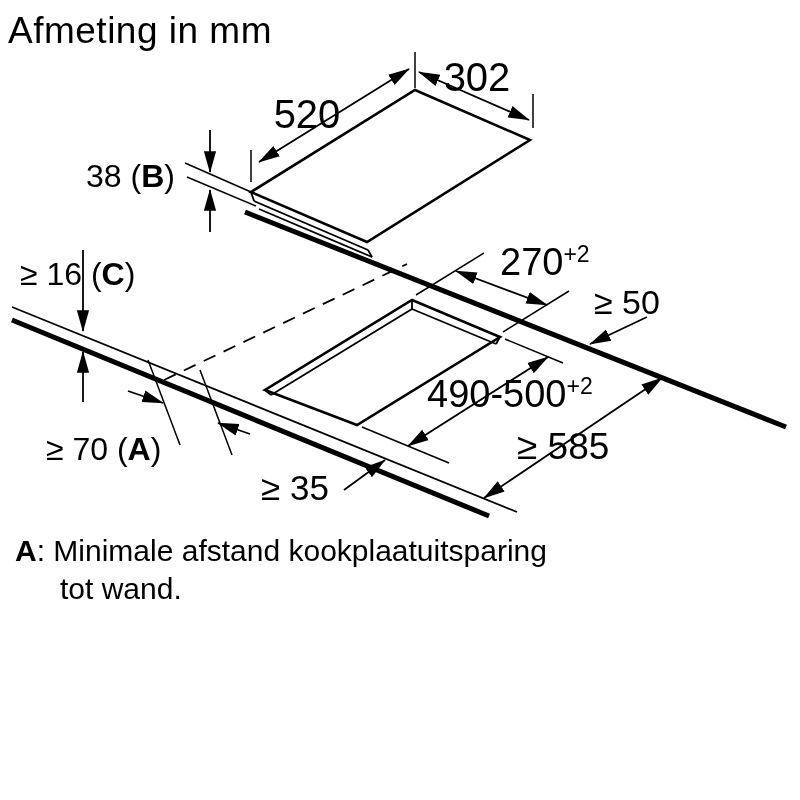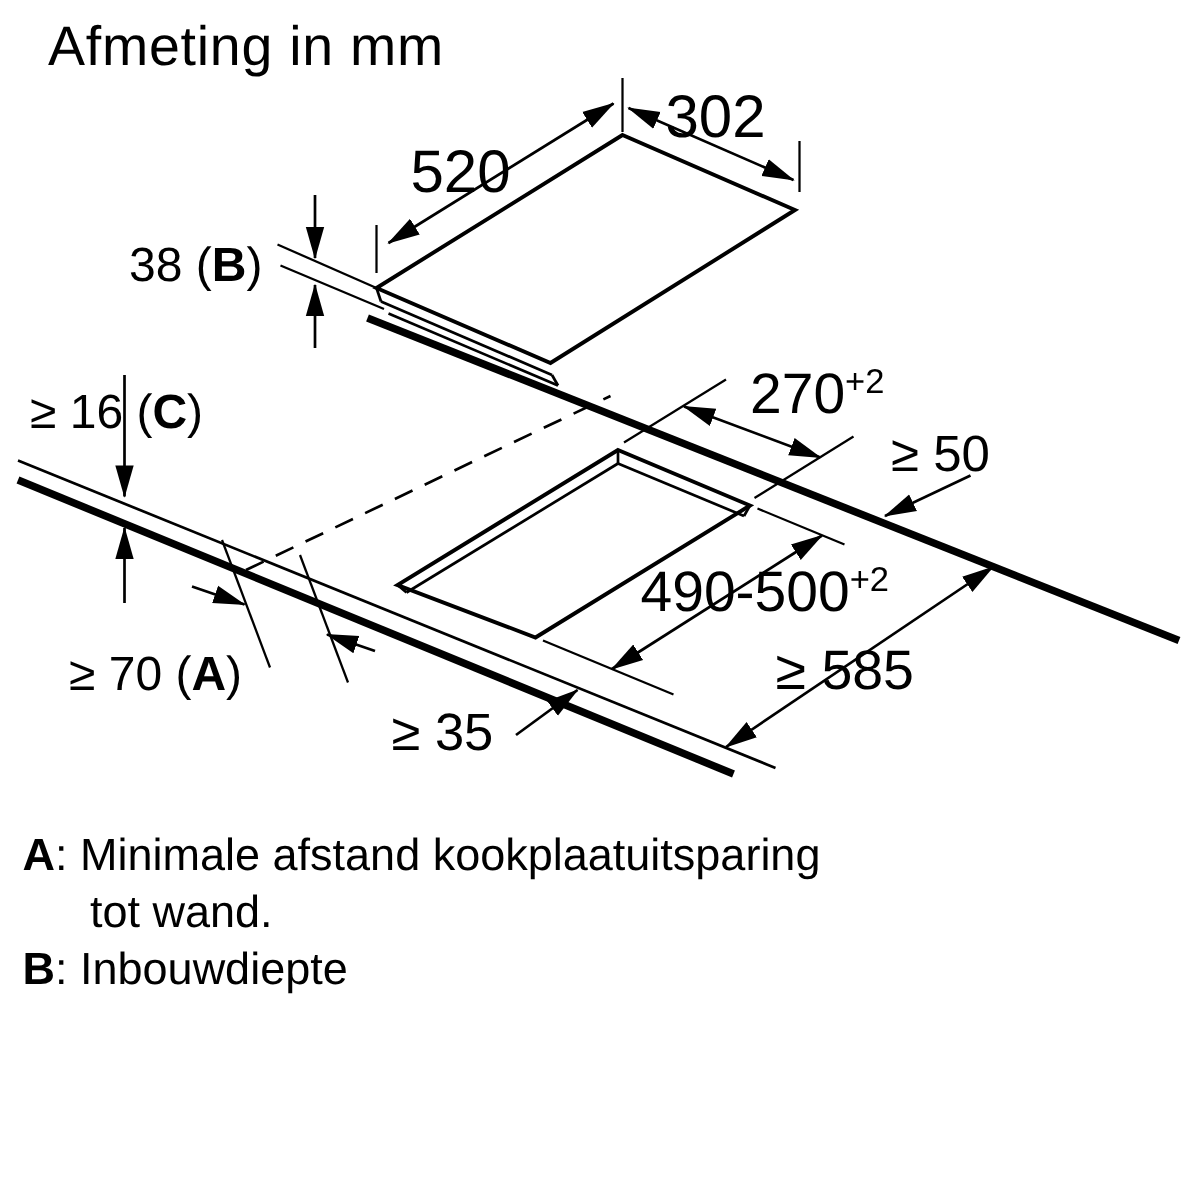--- a/index.html
+++ b/index.html
@@ -1,21 +1,21 @@
 <!DOCTYPE html>
 <html><head>
 <meta charset="utf-8">
 <style>
   html,body{margin:0;padding:0;background:#fff;}
   body{width:800px;height:800px;position:relative;overflow:hidden;
        font-family:"Liberation Sans",sans-serif;color:#000;}
-  .title{position:absolute;left:32px;top:10px;font-size:37px;letter-spacing:0.5px;}
+  .title{position:absolute;left:8px;top:10px;font-size:37px;letter-spacing:0.5px;}
   svg{position:absolute;left:0;top:0;}
   svg text{font-family:"Liberation Sans",sans-serif;fill:#000;}
-  .legend{position:absolute;left:15px;top:552px;width:768px;font-size:30px;line-height:38px;}
+  .legend{position:absolute;left:15px;top:532px;width:768px;font-size:30px;line-height:38px;}
   .legend-item{padding-left:45px;text-indent:-45px;margin:0;}
   .legend-letter{font-weight:bold;}
   .legend-text{white-space:pre-line;}
 </style>
 </head>
 <body>
 
 <div class="title">Afmeting in mm</div>
 
 <svg width="800" height="560" viewBox="0 0 800 560">
@@ -93,14 +93,13 @@
     <text x="427" y="407" font-size="38"><tspan>490-500</tspan><tspan dy="-13" font-size="23">+2</tspan></text>
     <text x="517" y="459" font-size="37">≥ 585</text>
     <text x="261" y="500" font-size="35">≥ 35</text>
     <text x="46" y="460" font-size="32"><tspan>≥ 70 (</tspan><tspan font-weight="bold">A</tspan><tspan>)</tspan></text>
   </g>
 </svg>
 
 <div class="legend">
   <p class="legend-item"><span class="legend-letter">A</span><span>: </span><span class="legend-text">Minimale afstand kookplaatuitsparing
 tot wand.</span></p>
-  <p class="legend-item"><span class="legend-letter">B</span><span>: </span><span class="legend-text">Inbouwdiepte</span></p>
 </div>
 
 </body></html>

